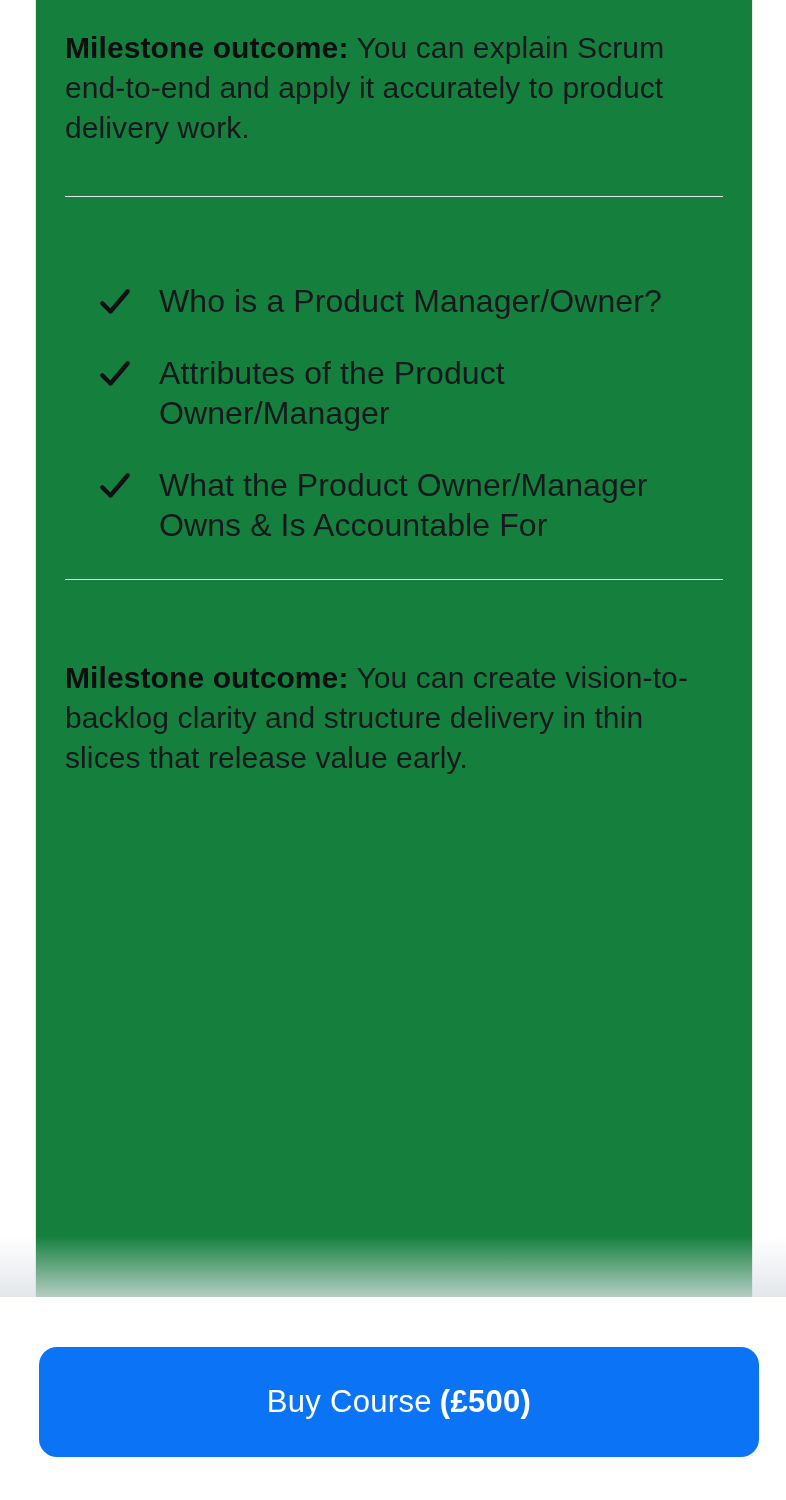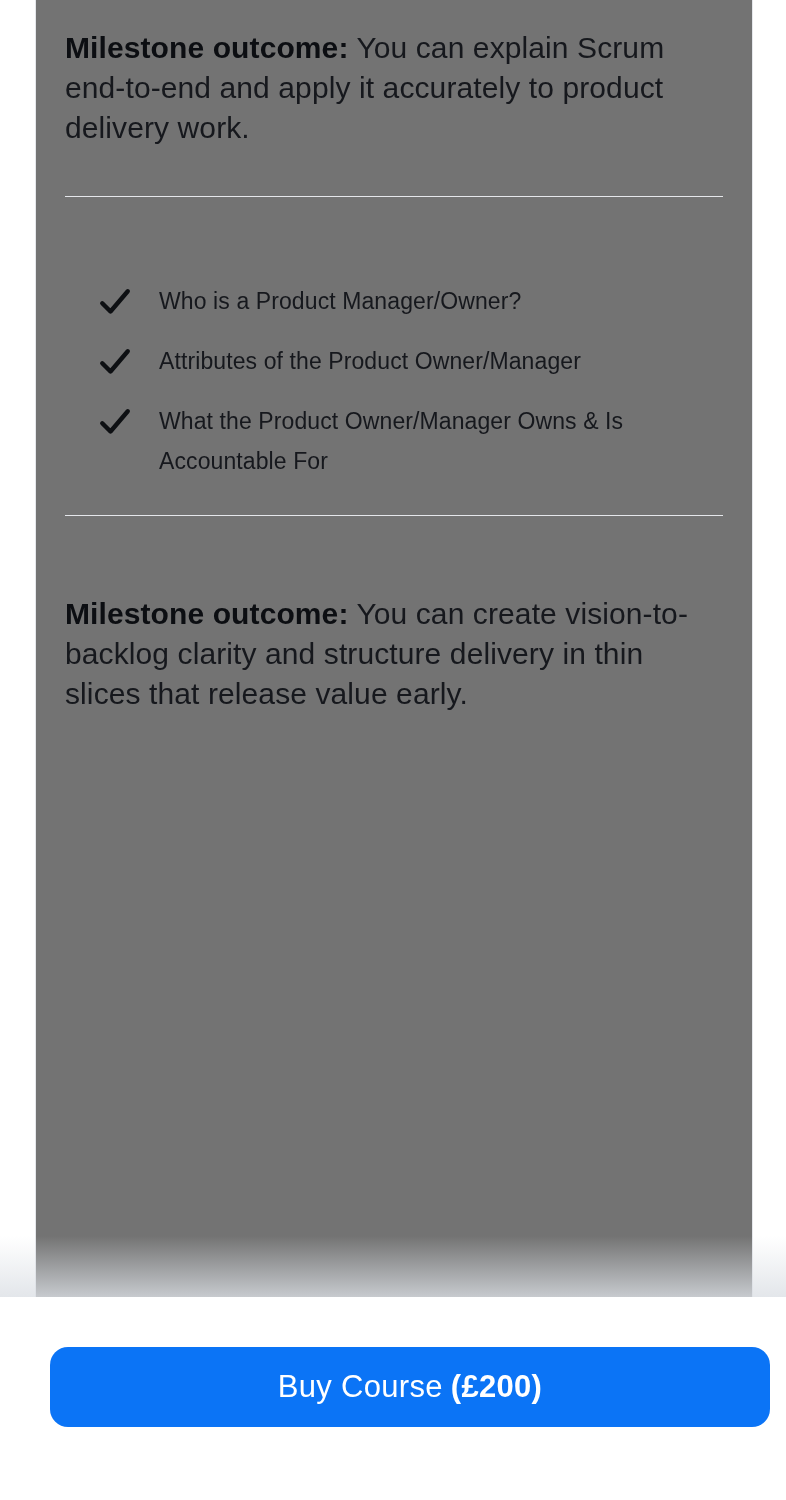--- a/index.html
+++ b/index.html
@@ -19,21 +19,21 @@
   
   .card {
     position: absolute;
     left: 35px;
     top: 0;
     width: 718px;
     height: 1300px;
     box-sizing: border-box;
     border-left: 1px solid #e5e7eb;
     border-right: 1px solid #e5e7eb;
-    background: #737373;
+    background: #15803d;
     padding: 0 29px;
     overflow: hidden;
   }
 
   .divider {
     border: 0;
     border-top: 1px solid #e5e7eb;
     margin: 0;
   }
 
@@ -89,34 +89,34 @@
   
   .lesson-list {
     list-style: none;
     margin: 32px 0 0 0;
     padding: 0 0 0 32px;
   }
   .lesson-list li {
     display: flex;
     align-items: flex-start;
   }
-  .lesson-list li + li { margin-top: 20px; }
+  .lesson-list li + li { margin-top: 32px; }
   .check-icon {
     flex: 0 0 auto;
     width: 37px;
     height: 40px;
     display: flex;
     align-items: center;
     color: #0e1013;
   }
   .lesson-text {
     flex: 1;
     margin-left: 25px;
     max-width: 564px;
-    font-size: 23px;
+    font-size: 32px;
     line-height: 40px;
     color: #16181d;
     letter-spacing: 0.1px;
   }
   .sec2-milestone { margin-top: 32px; }
   .sec3-milestone { margin-top: 26px; }
 
   
   .bottom-fade {
     position: absolute;
@@ -132,24 +132,24 @@
     position: absolute;
     left: 0;
     top: 1297px;
     width: 786px;
     height: 203px;
     background: #ffffff;
     z-index: 3;
   }
   .buy-btn {
     position: absolute;
-    left: 50px;
+    left: 39px;
     top: 50px;
     width: 720px;
-    height: 80px;
+    height: 110px;
     border: 0;
     border-radius: 18px;
     background: #0b74f6;
     color: #ffffff;
     font-family: "Liberation Sans", sans-serif;
     font-size: 31px;
     letter-spacing: 0.3px;
     cursor: pointer;
     display: flex;
     align-items: center;
@@ -207,15 +207,15 @@
     <p class="milestone sec3-milestone"><strong>Milestone outcome:</strong> <span>You can create vision-to-backlog clarity and structure delivery in thin slices that release value early.</span></p>
   </section>
 
 </div>
 
 <div class="bottom-fade"></div>
 
 <div class="cta-bar">
   <button class="buy-btn">
     <span>Buy Course</span>
-    <span class="price">(£200)</span>
+    <span class="price">(£500)</span>
   </button>
 </div>
 
 </body></html>

